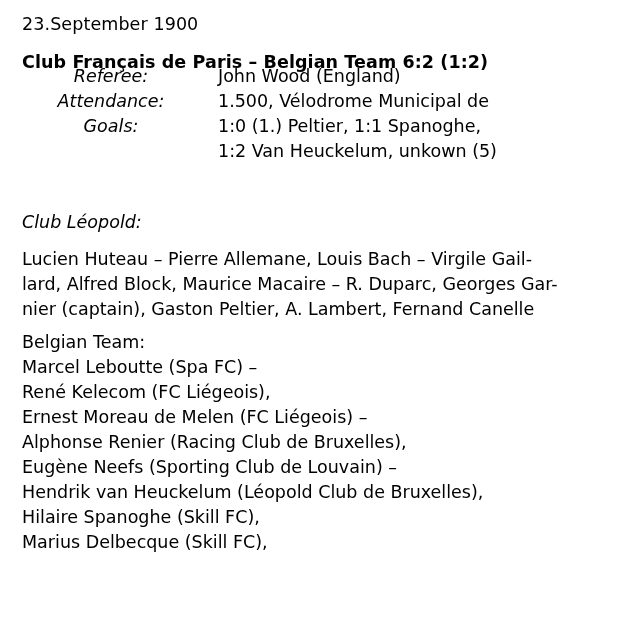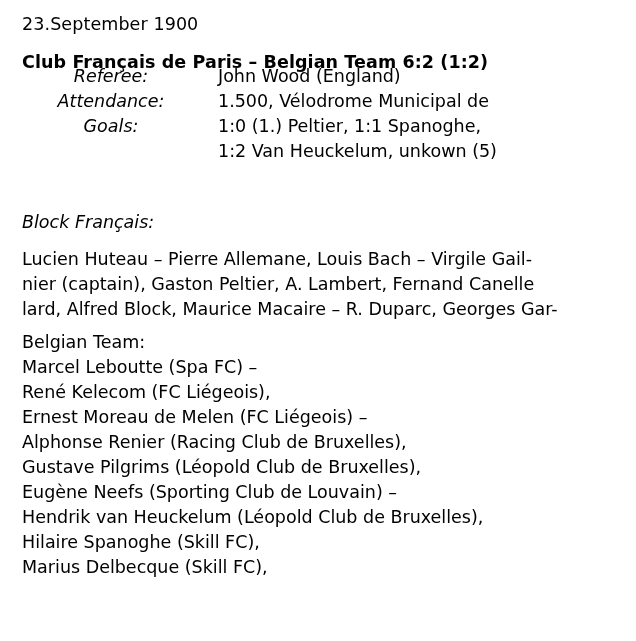--- a/index.html
+++ b/index.html
@@ -109,33 +109,32 @@
         <td class="info-value">1:0 (1.) Peltier, 1:1 Spanoghe,</td>
       </tr>
       <tr>
         <td class="info-label"></td>
         <td class="info-value-cont">1:2 Van Heuckelum, unkown (5)</td>
       </tr>
     </tbody>
   </table>
 
   <div class="section" id="club-francais-block">
-    <div class="section-heading-italic body-line">Block Français:</div>
+    <div class="section-heading-italic body-line">Club Léopold:</div>
     <div style="height:12px"></div>
     <div class="body-line">Lucien Huteau – Pierre Allemane, Louis Bach – Virgile Gail-</div>
+    <div class="body-line">lard, Alfred Block, Maurice Macaire – R.  Duparc, Georges Gar-</div>
     <div class="body-line">nier (captain), Gaston Peltier, A. Lambert, Fernand Canelle</div>
-    <div class="body-line">lard, Alfred Block, Maurice Macaire – R.  Duparc, Georges Gar-</div>
   </div>
 
   <div class="section" id="belgian-block">
     <div class="body-line">Belgian Team:</div>
     <div class="roster-line">Marcel Leboutte (Spa FC) –</div>
     <div class="roster-line">René Kelecom (FC Liégeois),</div>
     <div class="roster-line">Ernest Moreau de Melen (FC Liégeois) –</div>
     <div class="roster-line">Alphonse Renier (Racing Club de Bruxelles),</div>
-    <div class="roster-line">Gustave Pilgrims (Léopold Club de Bruxelles),</div>
     <div class="roster-line">Eugène Neefs (Sporting Club de Louvain) –</div>
     <div class="roster-line">Hendrik van Heuckelum (Léopold Club de Bruxelles),</div>
     <div class="roster-line">Hilaire Spanoghe (Skill FC),</div>
     <div class="roster-line">Marius Delbecque (Skill FC),</div>
   </div>
 
 </div>
 
 </body></html>

